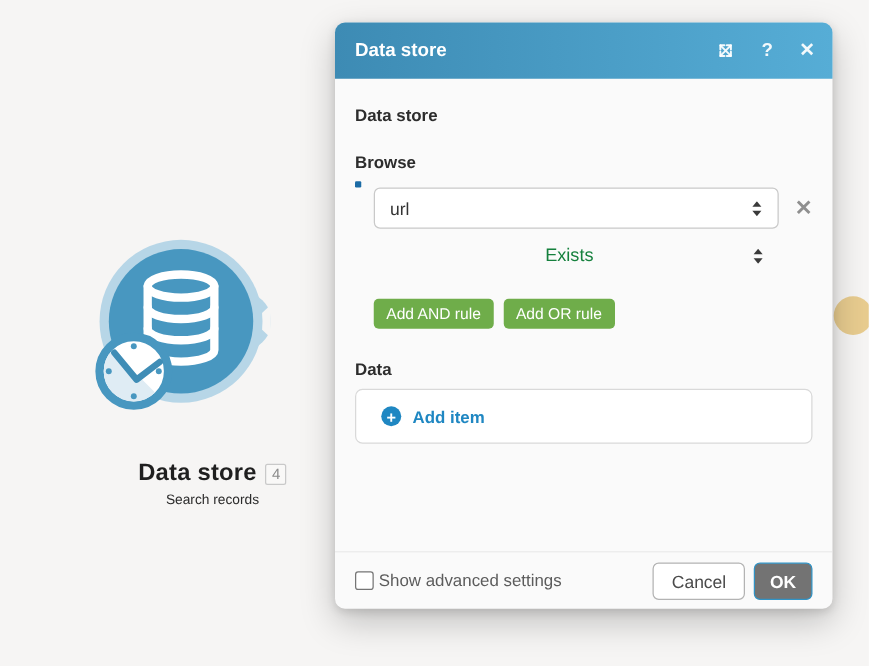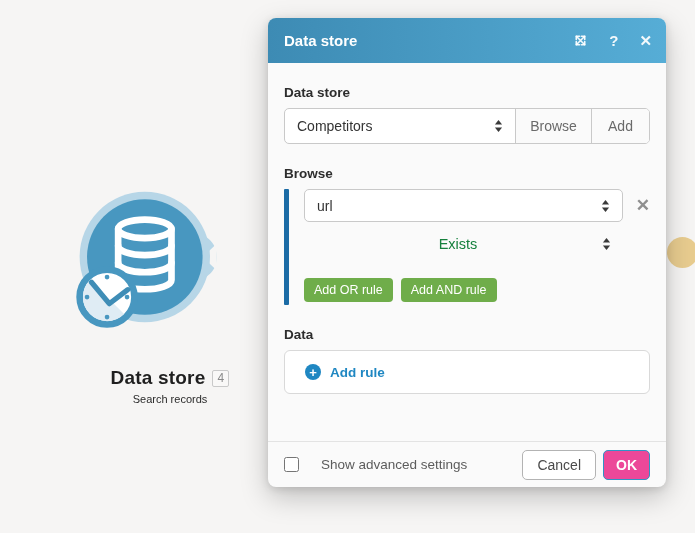--- a/index.html
+++ b/index.html
@@ -64,21 +64,21 @@
     border-left:1px solid #c9c9c9; background:#fafafa; color:#6a6a6a;
     font-size:14px; display:flex; align-items:center; justify-content:center; cursor:pointer;
   }
   .ig-browse { width:76px; }
   .ig-add { width:58px; }
 
   .updown { display:inline-flex; flex-direction:column; gap:2px; align-items:center; }
   .updown svg { display:block; }
 
   
-  .filter-block { display:flex; margin-top:8px; }
+  .filter-block { display:flex; margin-top:8px;flex-direction:column; }
   .accent-bar { width:5px; background:#1b6ba5; border-radius:1px; flex:0 0 5px; }
   .filter-content { flex:1; margin-left:15px; }
   .filter-row1 { display:flex; align-items:center; }
   .std-select {
     height:33px; flex:1; display:flex; align-items:center; padding:0 12px;
     background:#fff; border:1px solid #c9c9c9; border-radius:5px;
     font-size:14px; color:#333; cursor:pointer;
   }
   .std-select .sel-text { flex:1; }
   .remove-x { margin-left:13px; color:#8f8f8f; font-size:17px; font-weight:bold; cursor:pointer; line-height:1; }
@@ -105,32 +105,32 @@
     font-size:13px; font-weight:bold; line-height:1;
   }
   .add-item-text { margin-left:9px; color:#1f87c2; font-size:13.5px; font-weight:600; }
 
   
   .modal-footer {
     flex:0 0 46px; border-top:1px solid #e3e3e3;
     display:flex; align-items:center; justify-content:space-between; padding:0 16px;
     border-radius:0 0 8px 8px;
   }
-  .checkbox-wrap { display:flex; align-items:center; gap:22px; cursor:pointer; }
+  .checkbox-wrap { display:flex; align-items:center; gap:4px; cursor:pointer; }
   .checkbox {
     width:15px; height:15px; border:1.5px solid #757575; border-radius:2.5px; background:#fff;
   }
   .checkbox-label { font-size:13.5px; color:#5c5c5c; }
   .footer-buttons { display:flex; gap:7px; }
   .btn-cancel {
     background:#fff; border:1px solid #b3b3b3; border-radius:5px; color:#4a4a4a;
     font-size:14px; padding:6px 14px; cursor:pointer; font-family:inherit;
   }
   .btn-ok {
-    background:#ec4899; border:1px solid #3093c5; border-radius:5px; color:#fff;
+    background:#737373; border:1px solid #3093c5; border-radius:5px; color:#fff;
     font-size:14px; font-weight:bold; padding:6px 12px; cursor:pointer; font-family:inherit;
   }
 </style>
 </head>
 <body>
 
 <div class="module">
   <svg width="200" height="200" viewBox="70 160 270 200">
 
     <g>
@@ -183,33 +183,20 @@
         </svg>
       </span>
       <span class="hicon">?</span>
       <span class="hicon">✕</span>
     </span>
   </div>
 
   <div class="modal-body">
 
     <div class="field-label">Data store</div>
-    <div class="input-group">
-      <div class="ig-select">
-        <span class="sel-text">Competitors</span>
-        <span class="updown">
-          <svg width="9" height="12" viewBox="0 0 10 14" fill="#3a3a3a">
-              <path d="M5 0l4.2 5.2H.8z"></path>
-              <path d="M5 14L.8 8.8h8.4z"></path>
-            </svg>
-        </span>
-      </div>
-      <div class="ig-btn ig-browse">Browse</div>
-      <div class="ig-btn ig-add">Add</div>
-    </div>
 
     <div class="field-label">Browse</div>
     <div class="filter-block">
       <div class="accent-bar"></div>
       <div class="filter-content">
         <div class="filter-row1">
           <div class="std-select">
             <span class="sel-text">url</span>
             <span class="updown">
               <svg width="9" height="12" viewBox="0 0 10 14" fill="#3a3a3a">
@@ -223,30 +210,30 @@
         <div class="op-select">
           <span class="sel-text">Exists</span>
           <span class="updown">
             <svg width="9" height="12" viewBox="0 0 10 14" fill="#3a3a3a">
                 <path d="M5 0l4.2 5.2H.8z"></path>
                 <path d="M5 14L.8 8.8h8.4z"></path>
               </svg>
           </span>
         </div>
         <div class="rule-buttons">
+          <button class="rule-btn">Add AND rule</button>
           <button class="rule-btn">Add OR rule</button>
-          <button class="rule-btn">Add AND rule</button>
         </div>
       </div>
     </div>
 
     <div class="field-label">Data</div>
     <div class="add-item-box">
       <span class="plus-circle">+</span>
-      <span class="add-item-text">Add rule</span>
+      <span class="add-item-text">Add item</span>
     </div>
   </div>
 
   <div class="modal-footer">
     <span class="checkbox-wrap">
       <span class="checkbox"></span>
       <span class="checkbox-label">Show advanced settings</span>
     </span>
     <span class="footer-buttons">
       <button class="btn-cancel">Cancel</button>

